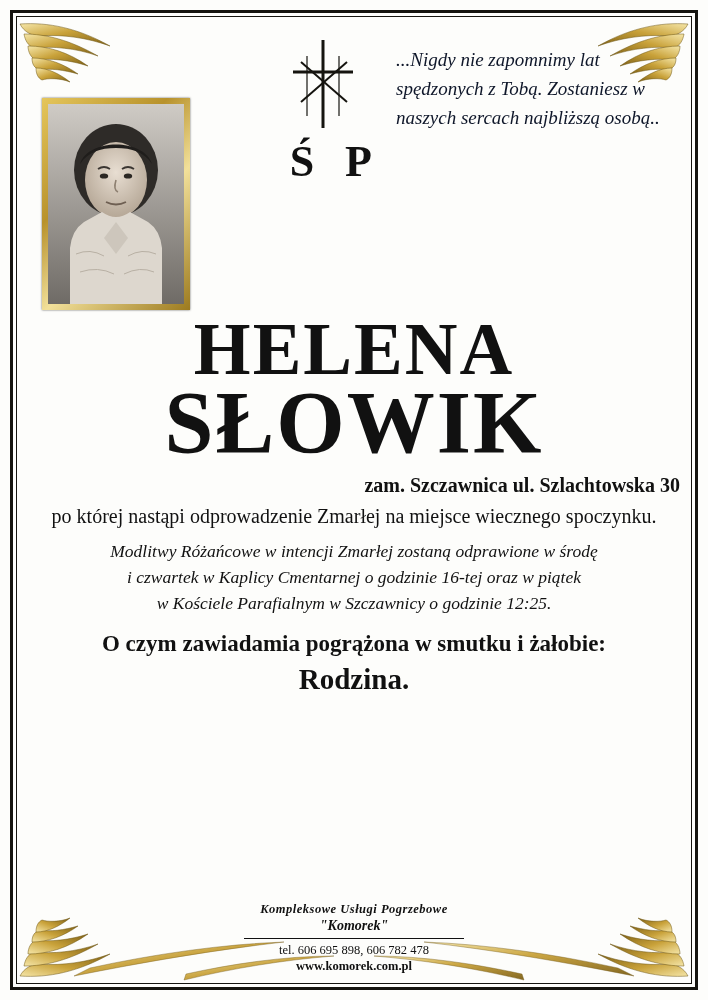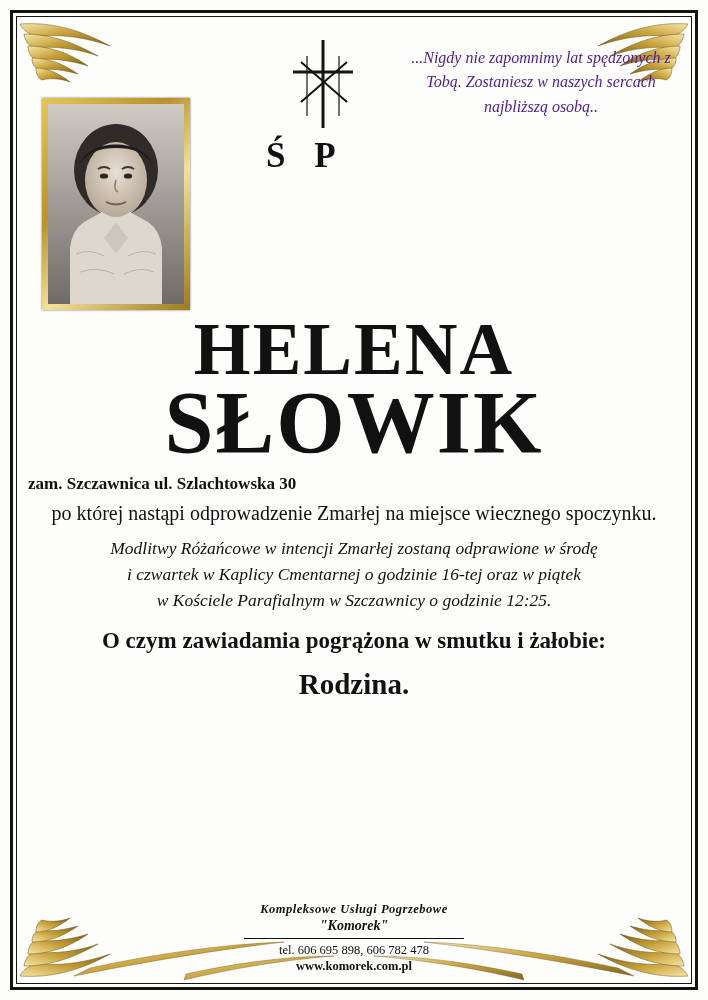--- a/index.html
+++ b/index.html
@@ -91,37 +91,36 @@
     left: 240px;
     top: 12px;
     width: 110px;
     text-align: center;
   }
   .sp-text {
     position: absolute;
     left: 238px;
     top: 112px;
     width: 116px;
-    text-align: left;
-    font-size: 35px;
+    text-align: right;
+    font-size: 44px;
     font-weight: bold;
     letter-spacing: 10px;
     font-family: "Liberation Serif", serif;
   }
 
   .quote {
     position: absolute;
     left: 368px;
     top: 22px;
     width: 290px;
     font-style: italic;
-    font-size: 16px;
+    font-size: 19px;
     line-height: 1.52;
-    color: #4c1d95;
-    text-align: center;
+    color: #0f172a;
   }
 
   .announce {
     margin-top: 2px;
     text-align: center;
     font-size: 17.5px;
     line-height: 1.62;
     font-weight: bold;
     color: #111;
   }
@@ -138,22 +137,22 @@
     letter-spacing: 2px;
   }
   .name-last {
     font-size: 88px;
     font-weight: bold;
     letter-spacing: 2px;
     margin-top: -6px;
   }
 
   .address {
-    text-align: left;
-    font-size: 17px;
+    text-align: right;
+    font-size: 20px;
     font-weight: bold;
     margin-top: 8px;
   }
 
   .mass {
     text-align: center;
     margin-top: 10px;
     font-size: 21px;
     line-height: 1.42;
   }
@@ -176,21 +175,21 @@
   .inform {
     text-align: center;
     font-size: 23px;
     font-weight: bold;
     margin-top: 14px;
   }
   .family {
     text-align: center;
     font-size: 29px;
     font-weight: bold;
-    margin-top: 14px;
+    margin-top: 6px;
   }
 
   .footer {
     position: absolute;
     left: 0; right: 0;
     bottom: 2px;
     text-align: center;
     line-height: 1.3;
   }
   .footer .f1 {

